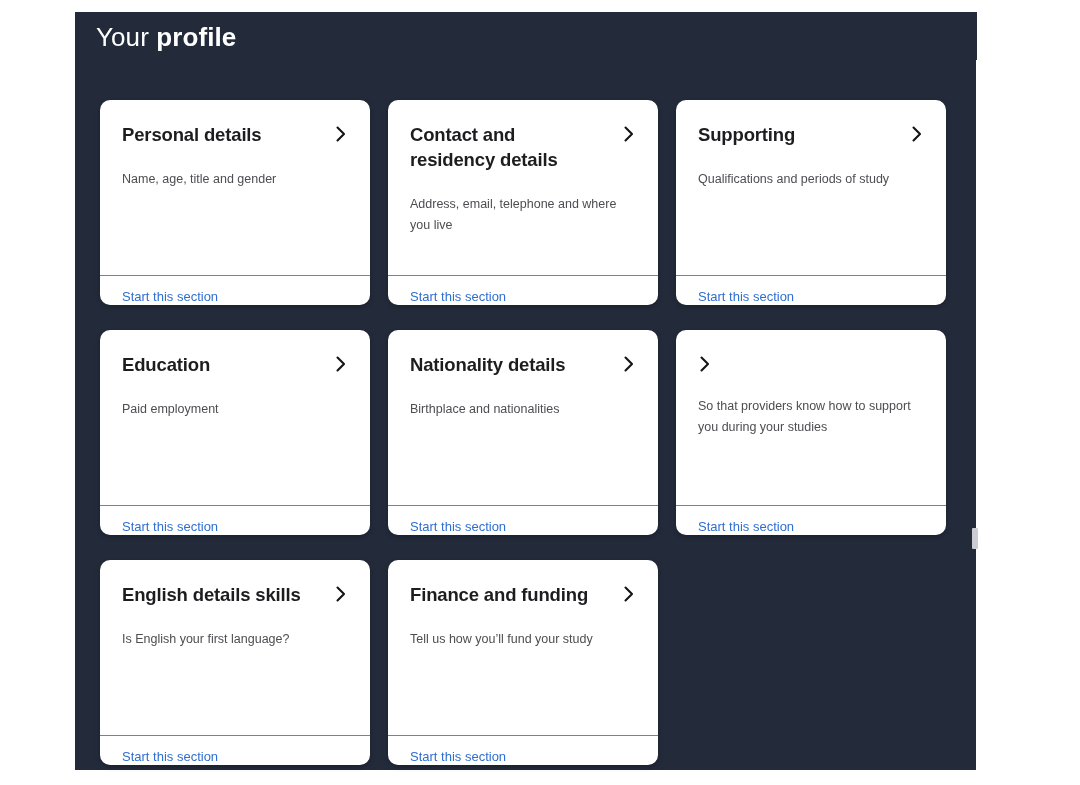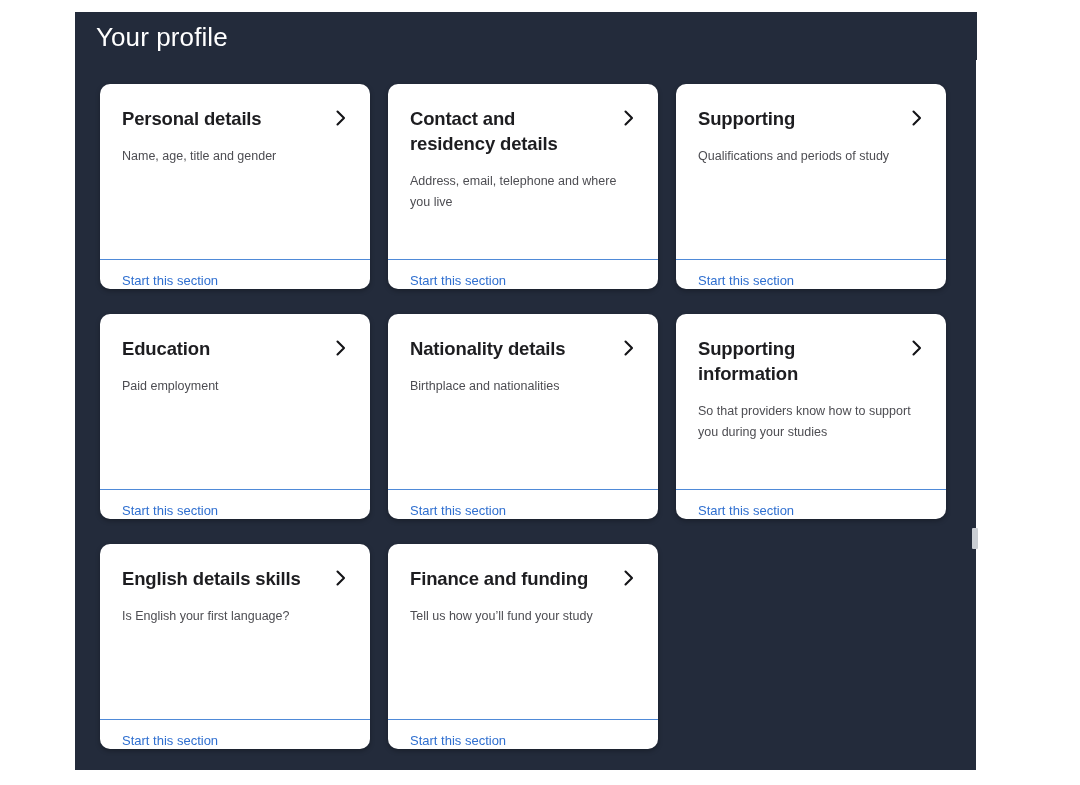--- a/index.html
+++ b/index.html
@@ -42,28 +42,28 @@
   .page-title {
     position: absolute;
     left: 96px;
     top: 21px;
     font-size: 26px;
     line-height: 32px;
     color: #ffffff;
     letter-spacing: 0.1px;
     white-space: nowrap;
   }
-  .page-title .strong { font-weight: 400; }
+  .page-title .strong { font-weight: 700; }
   .page-title .light  { font-weight: 400; margin-top: 44px; }
 
   
   .grid {
     position: absolute;
     left: 100px;
-    top: 84px;
+    top: 100px;
     width: 850px;
     display: grid;
     grid-template-columns: 270px 270px 270px;
     column-gap: 18px;
     row-gap: 25px;
   }
 
   .card {
     position: relative;
     background: #ffffff;
@@ -96,21 +96,21 @@
     flex: 0 0 auto;
     margin-top: 2px;
     width: 14px;
     height: 20px;
     display: block;
     color: #141417;
   }
   .chevron svg { display: block; }
 
   .card-desc {
-    margin-top: 15px;
+    margin-top: 22px;
     font-size: 12.5px;
     line-height: 21px;
     color: #4d4d52;
     max-width: 226px;
   }
 
   .card-foot {
     margin-top: auto;
     border-top: 1.6px solid #4f8ad8;
     margin-left: -22px;
@@ -231,21 +231,20 @@
         </span>
       </div>
       <div class="card-desc">Birthplace and nationalities</div>
       <div class="card-foot">
         <a class="card-link">Start this section</a>
       </div>
     </div>
 
     <div class="card">
       <div class="card-head">
-        <div class="card-title">Supporting information</div>
         <span class="chevron">
           <svg width="14" height="20" viewBox="0 0 14 20" fill="none" aria-hidden="true">
             <path d="M3.5 3.5 L10 10 L3.5 16.5" stroke="currentColor" stroke-width="2.1" stroke-linecap="round" stroke-linejoin="round"></path>
           </svg>
         </span>
       </div>
       <div class="card-desc">So that providers know how to support you during your studies</div>
       <div class="card-foot">
         <a class="card-link">Start this section</a>
       </div>

